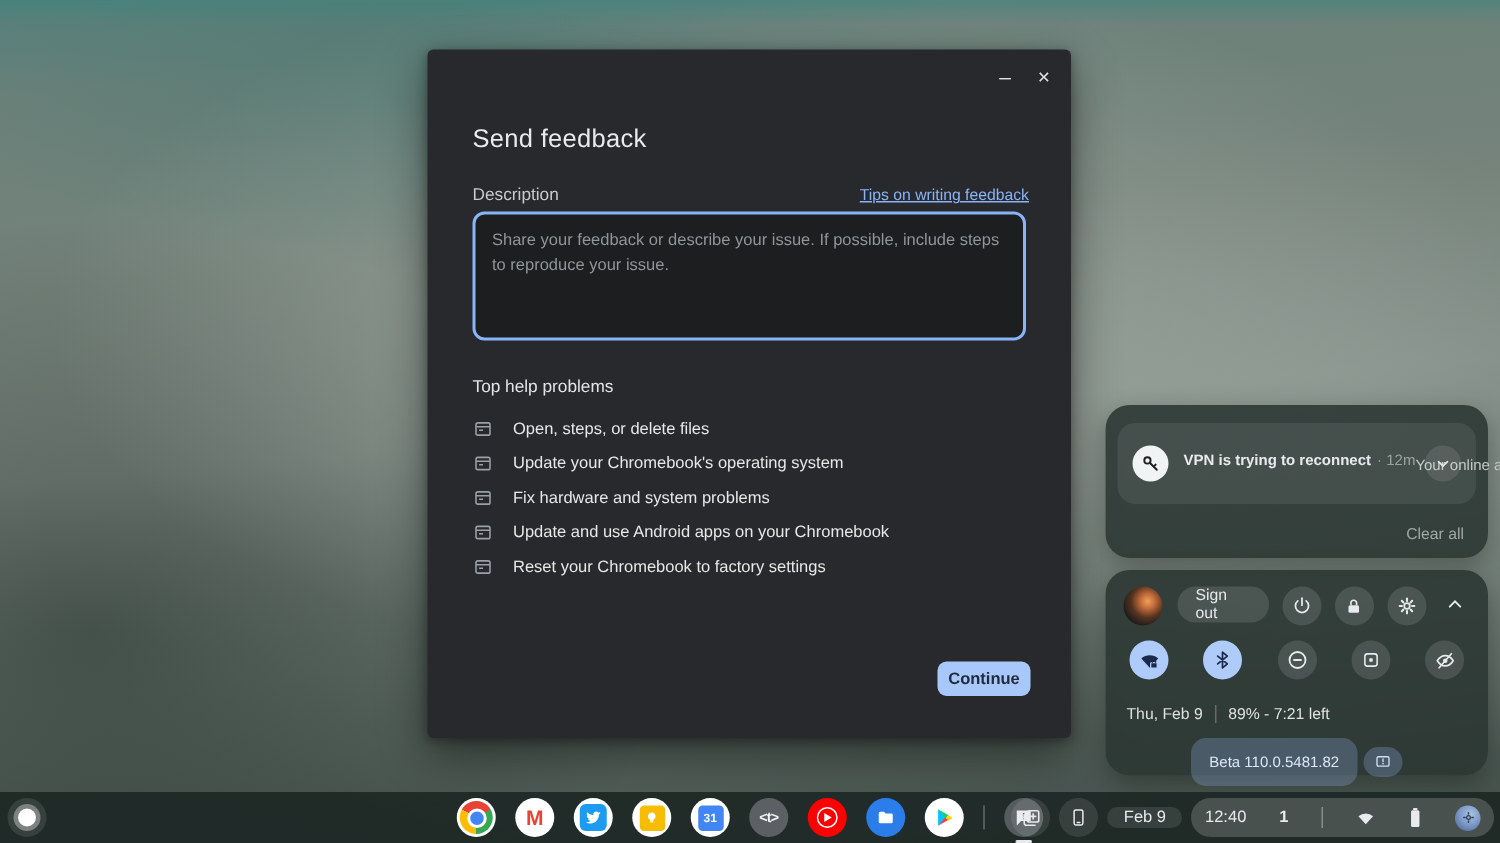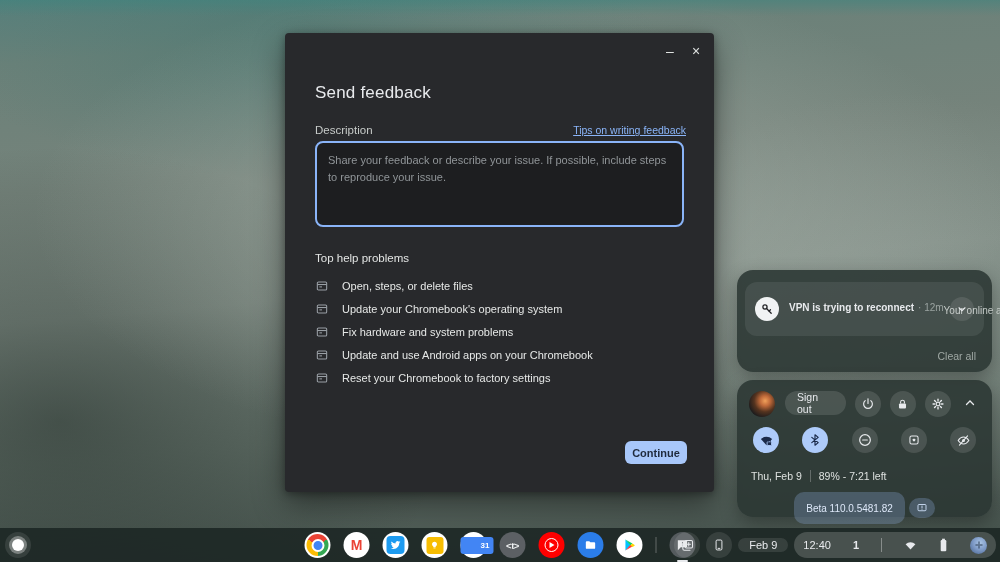--- a/index.html
+++ b/index.html
@@ -99,21 +99,21 @@
   .apps{position:absolute;left:50%;top:4px;transform:translateX(-50%);display:flex;gap:13px;align-items:center;}
   .app{width:26px;height:26px;border-radius:50%;display:grid;place-items:center;position:relative;cursor:pointer;flex:0 0 auto;}
   .app.white{background:#fff;}
   .app-sep{width:1px;height:16px;background:rgba(255,255,255,0.30);}
   .run-dash{position:absolute;left:50%;transform:translateX(-50%);bottom:-4px;width:11px;height:2.5px;border-radius:2px;background:#e8eaed;}
   .chrome-disc{width:22px;height:22px;border-radius:50%;background:conic-gradient(from -60deg,#ea4335 0 120deg,#34a853 0 240deg,#fbbc04 0 360deg);display:grid;place-items:center;}
   .chrome-hub{width:9px;height:9px;border-radius:50%;background:#4285f4;border:2.5px solid #fff;}
   .gmail-m{color:#ea4335;font-size:14px;font-weight:bold;font-family:"Liberation Sans",sans-serif;}
   .tw-box{width:18px;height:18px;border-radius:4px;background:#1d9bf0;display:grid;place-items:center;}
   .keep-box{width:17px;height:17px;border-radius:3px;background:#f7bd02;display:grid;place-items:center;}
-  .cal-box{width:17px;height:17px;border-radius:3px;background:#4285f4;display:grid;place-items:center;color:#fff;font-size:8px;font-weight:bold;padding-left:16px;}
+  .cal-box{width:17px;height:17px;border-radius:3px;background:#4285f4;display:grid;place-items:center;color:#fff;font-size:8px;font-weight:bold;}
   .app.textapp{background:#5c6064;}
   .textapp-glyph{color:#f1f3f4;font-size:9.5px;font-weight:bold;letter-spacing:-0.5px;}
   .app.ytm{background:#f00;}
   .ytm-ring{width:14px;height:14px;border-radius:50%;border:1.6px solid #fff;display:grid;place-items:center;box-sizing:border-box;}
   .ytm-tri{width:0;height:0;border-top:3px solid transparent;border-bottom:3px solid transparent;border-left:5px solid #fff;margin-left:1.5px;}
   .app.files{background:#2b7de9;}
   .app.fbapp{background:#555b5e;}
   .shelf-right{position:absolute;right:4px;top:4px;height:26px;display:flex;gap:6px;align-items:center;}
   .tray-circle{width:26px;height:26px;border-radius:50%;background:rgba(255,255,255,0.10);display:grid;place-items:center;cursor:pointer;}
   .date-pill{height:14px;padding:0 11px;border-radius:13px;background:rgba(255,255,255,0.10);display:grid;place-items:center;font-size:11px;color:#e8eaed;cursor:pointer;}

